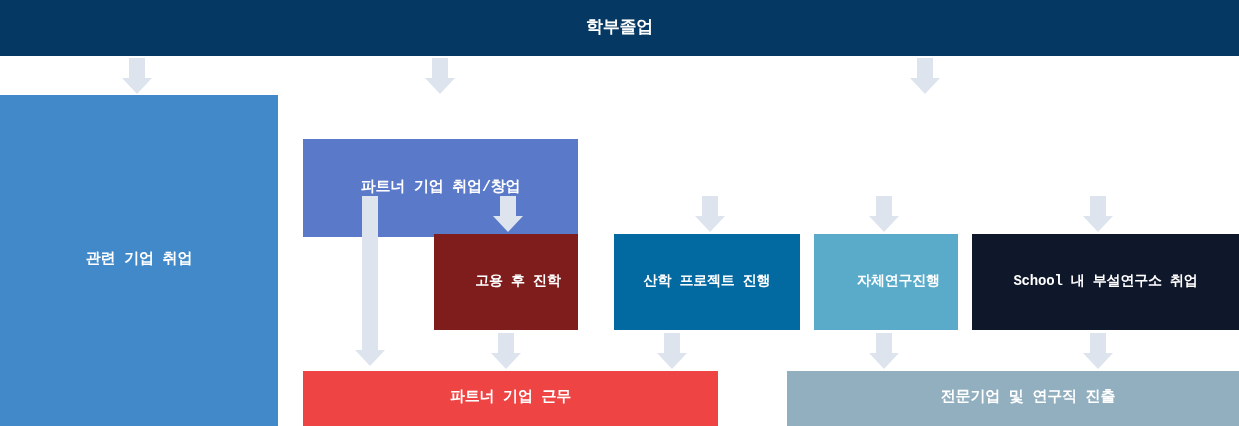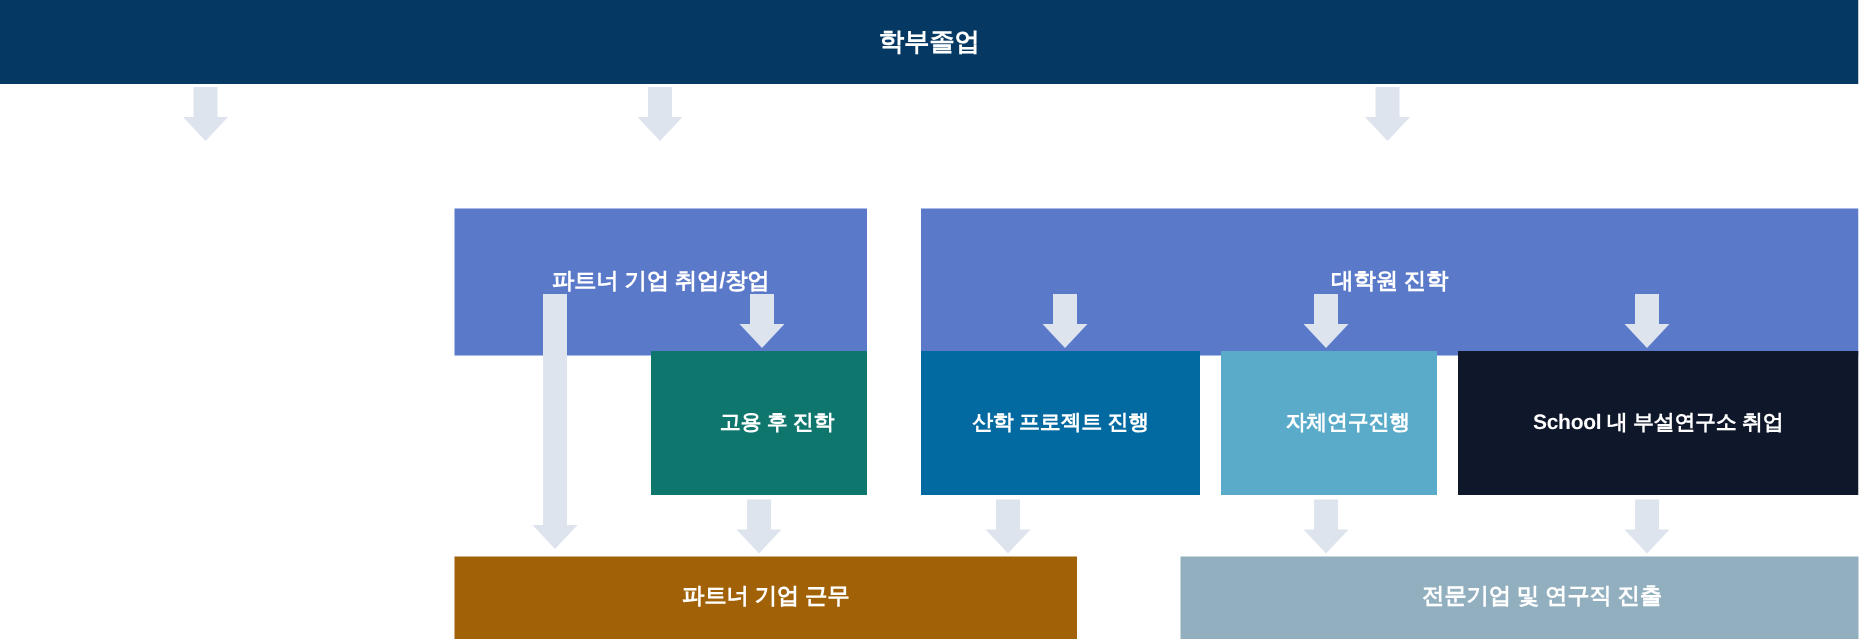--- a/index.html
+++ b/index.html
@@ -2,21 +2,21 @@
 <html><head>
 <meta charset="utf-8">
 <style>
   html,body{margin:0;padding:0;}
   body{
     width:1239px;height:426px;
     background:#ffffff;
     font-family:"Liberation Sans","DejaVu Sans",sans-serif;
     overflow:hidden;
   }
-  #stage{position:relative;width:1239px;height:361px;}
+  #stage{position:relative;width:1239px;height:361px;font-family:Liberation Mono, monospace;}
 
   .box{
     position:absolute;
     display:flex;align-items:center;justify-content:center;
     color:#ffffff;
     font-weight:bold;
     text-align:center;
     line-height:1.25;
     box-sizing:border-box;
     letter-spacing:-0.2px;
@@ -54,24 +54,24 @@
   </div>
   <div class="arrow" style="left:425px;top:58px;width:30px;height:36px;">
     <div class="shaft" style="width:16px;height:21px;"></div>
     <div class="head"></div>
   </div>
   <div class="arrow" style="left:910px;top:58px;width:30px;height:36px;">
     <div class="shaft" style="width:16px;height:21px;"></div>
     <div class="head"></div>
   </div>
 
+  <div class="box lvl1-box" style="left:0px;top:95px;width:278px;height:331px;background:#4189c8;">관련 기업 취업</div>
 
   <div class="box lvl2-box" style="left:303px;top:95px;width:275px;height:98px;background:#5a79c9;">파트너 기업 취업/창업</div>
 
-  <div class="box lvl2-box" style="left:614px;top:95px;width:625px;height:98px;background:#5a79c9;">대학원 진학</div>
 
   <div class="arrow" style="left:355px;top:196px;width:30px;height:170px;">
     <div class="shaft" style="width:16px;height:155px;"></div>
     <div class="head"></div>
   </div>
 
   <div class="arrow" style="left:493px;top:196px;width:30px;height:36px;">
     <div class="shaft" style="width:16px;height:21px;"></div>
     <div class="head"></div>
   </div>
@@ -81,21 +81,21 @@
   </div>
   <div class="arrow" style="left:869px;top:196px;width:30px;height:36px;">
     <div class="shaft" style="width:16px;height:21px;"></div>
     <div class="head"></div>
   </div>
   <div class="arrow" style="left:1083px;top:196px;width:30px;height:36px;">
     <div class="shaft" style="width:16px;height:21px;"></div>
     <div class="head"></div>
   </div>
 
-  <div class="box lvl3-box" style="left:434px;top:234px;width:144px;height:96px;background:#0f766e;padding-left:24px;">고용 후 진학</div>
+  <div class="box lvl3-box" style="left:434px;top:234px;width:144px;height:96px;background:#7f1d1d;padding-left:24px;">고용 후 진학</div>
 
   <div class="box lvl3-box" style="left:614px;top:234px;width:186px;height:96px;background:#0369a1;">산학 프로젝트 진행</div>
 
   <div class="box lvl3-box" style="left:814px;top:234px;width:144px;height:96px;background:#5aaac9;padding-left:25px;">자체연구진행</div>
 
   <div class="box lvl3-box" style="left:972px;top:234px;width:267px;height:96px;background:#0f172a;">School 내 부설연구소 취업</div>
 
   <div class="arrow" style="left:491px;top:333px;width:30px;height:36px;">
     <div class="shaft" style="width:16px;height:21px;"></div>
     <div class="head"></div>
@@ -106,17 +106,17 @@
   </div>
   <div class="arrow" style="left:869px;top:333px;width:30px;height:36px;">
     <div class="shaft" style="width:16px;height:21px;"></div>
     <div class="head"></div>
   </div>
   <div class="arrow" style="left:1083px;top:333px;width:30px;height:36px;">
     <div class="shaft" style="width:16px;height:21px;"></div>
     <div class="head"></div>
   </div>
 
-  <div class="box lvl4-box" style="left:303px;top:371px;width:415px;height:55px;background:#a16207;">파트너 기업 근무</div>
+  <div class="box lvl4-box" style="left:303px;top:371px;width:415px;height:55px;background:#ef4444;">파트너 기업 근무</div>
 
   <div class="box lvl4-box" style="left:787px;top:371px;width:482px;height:55px;background:#92afbf;">전문기업 및 연구직 진출</div>
 
 </div>
 
 </body></html>

